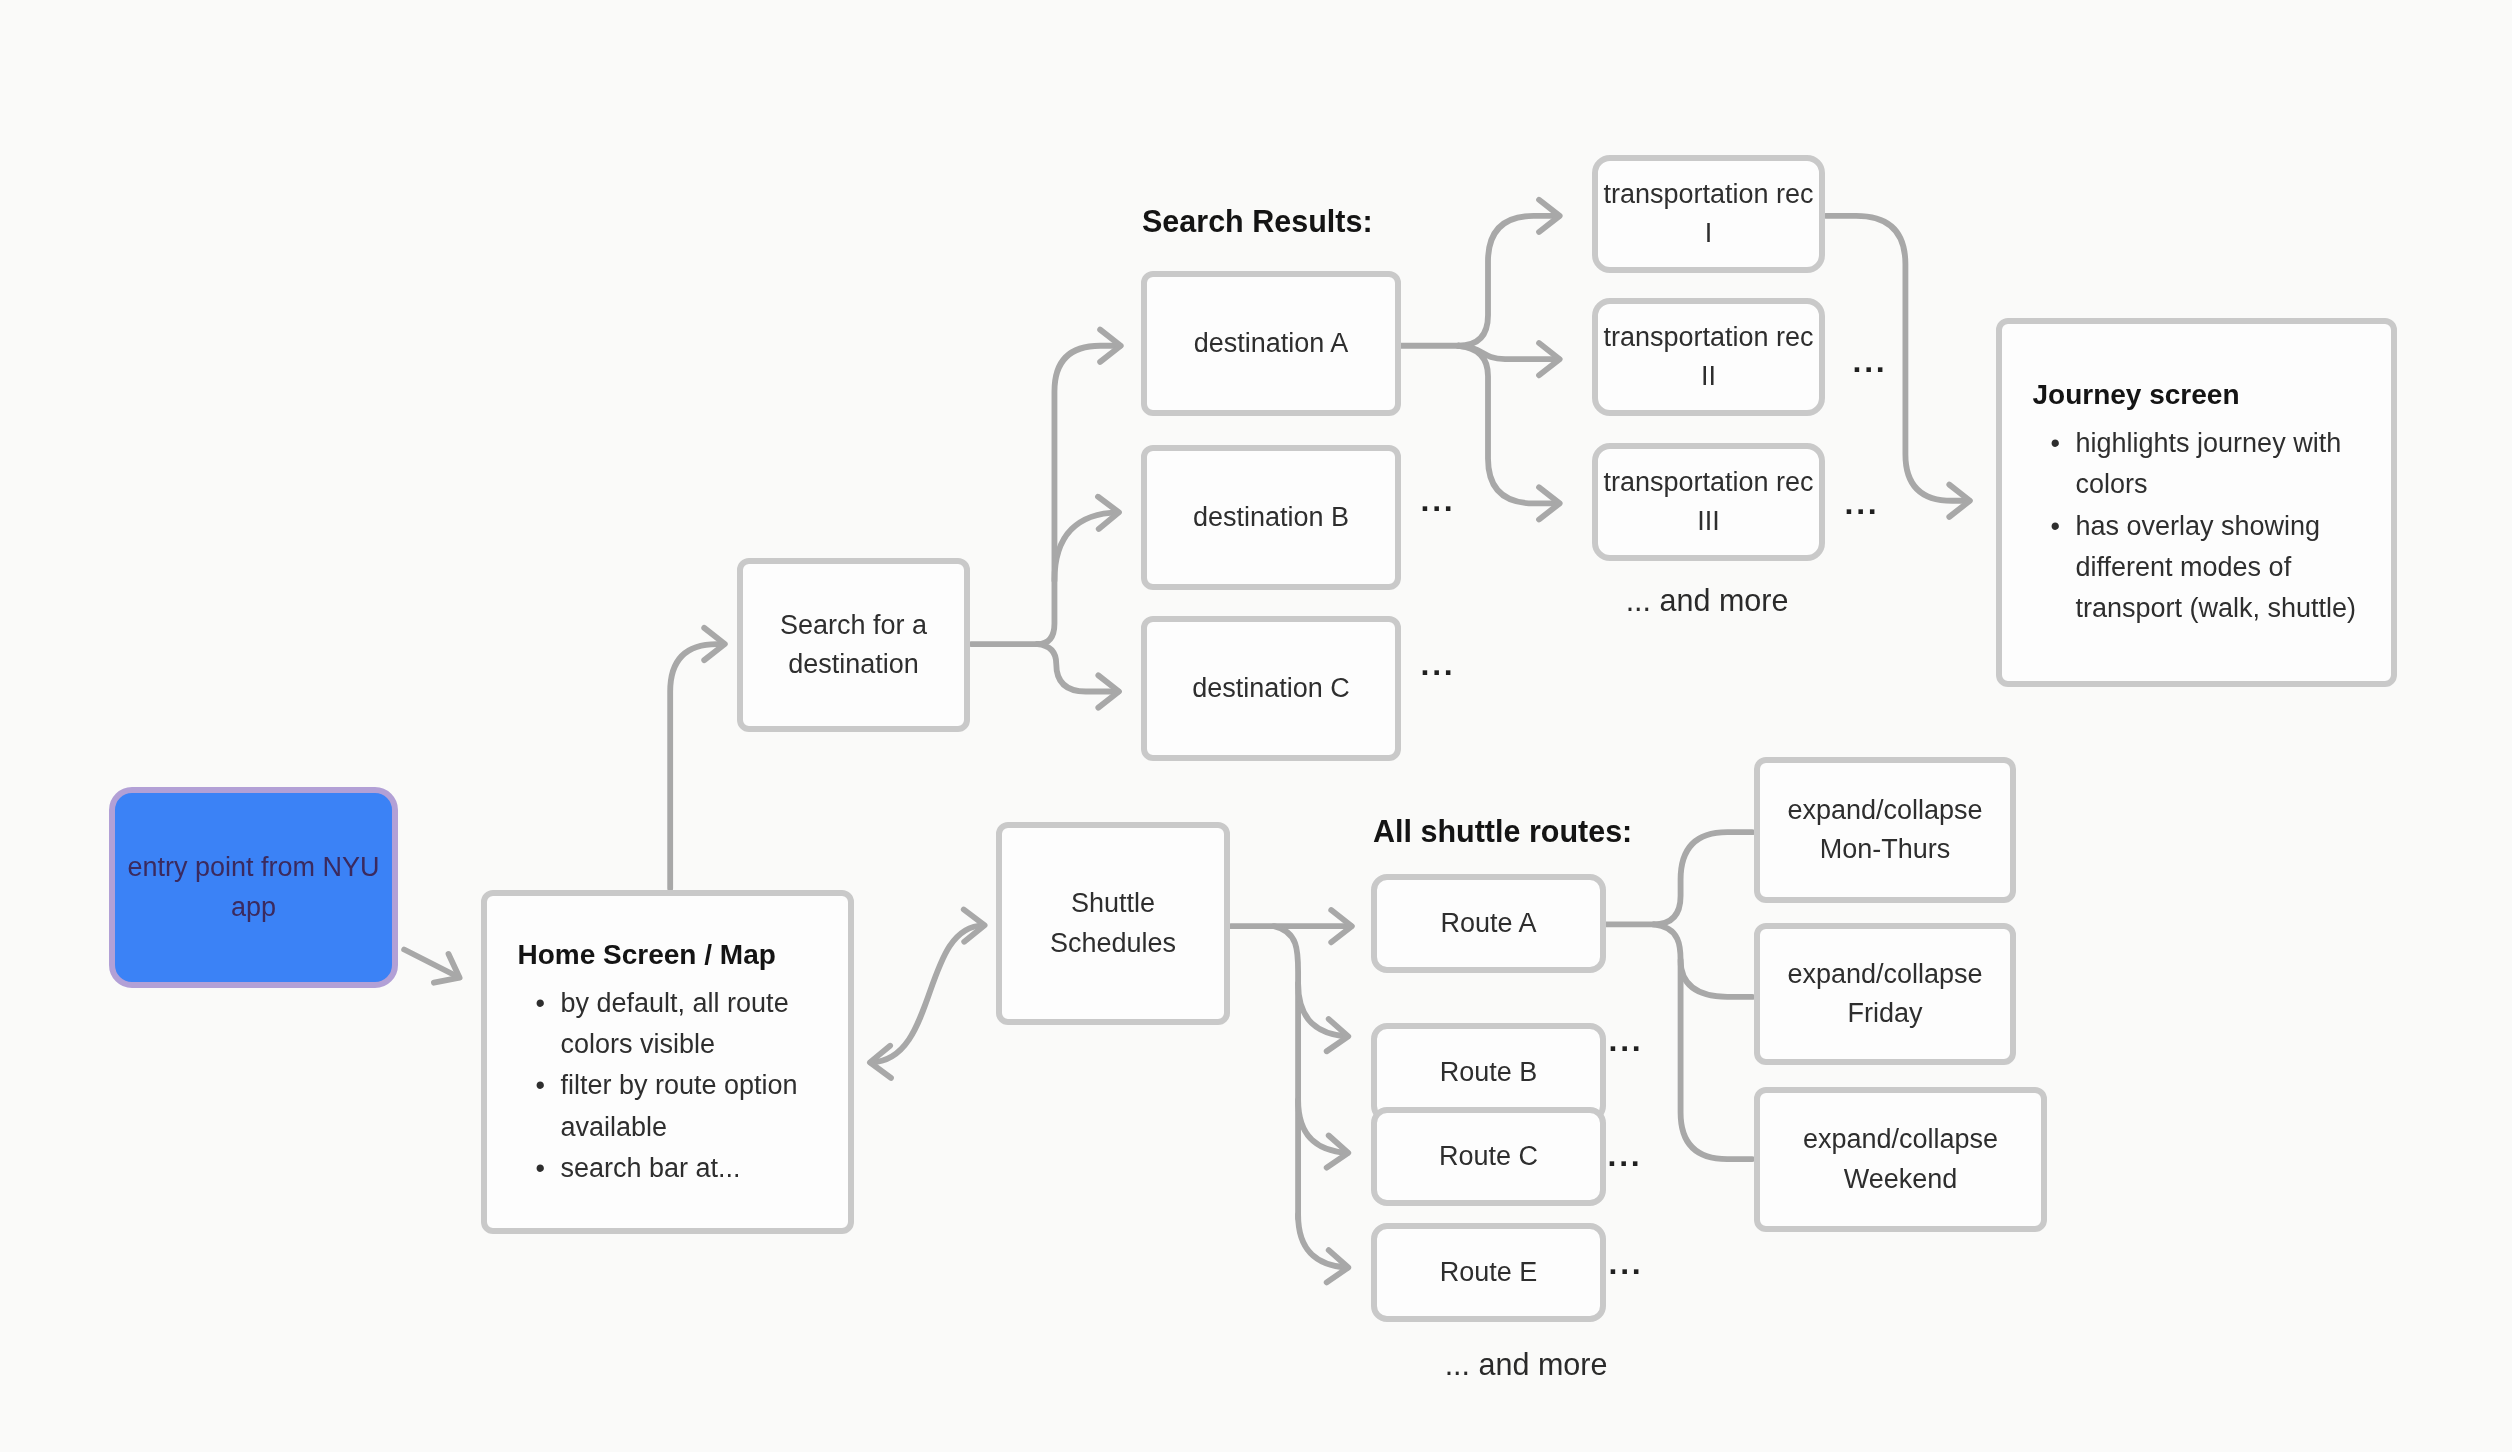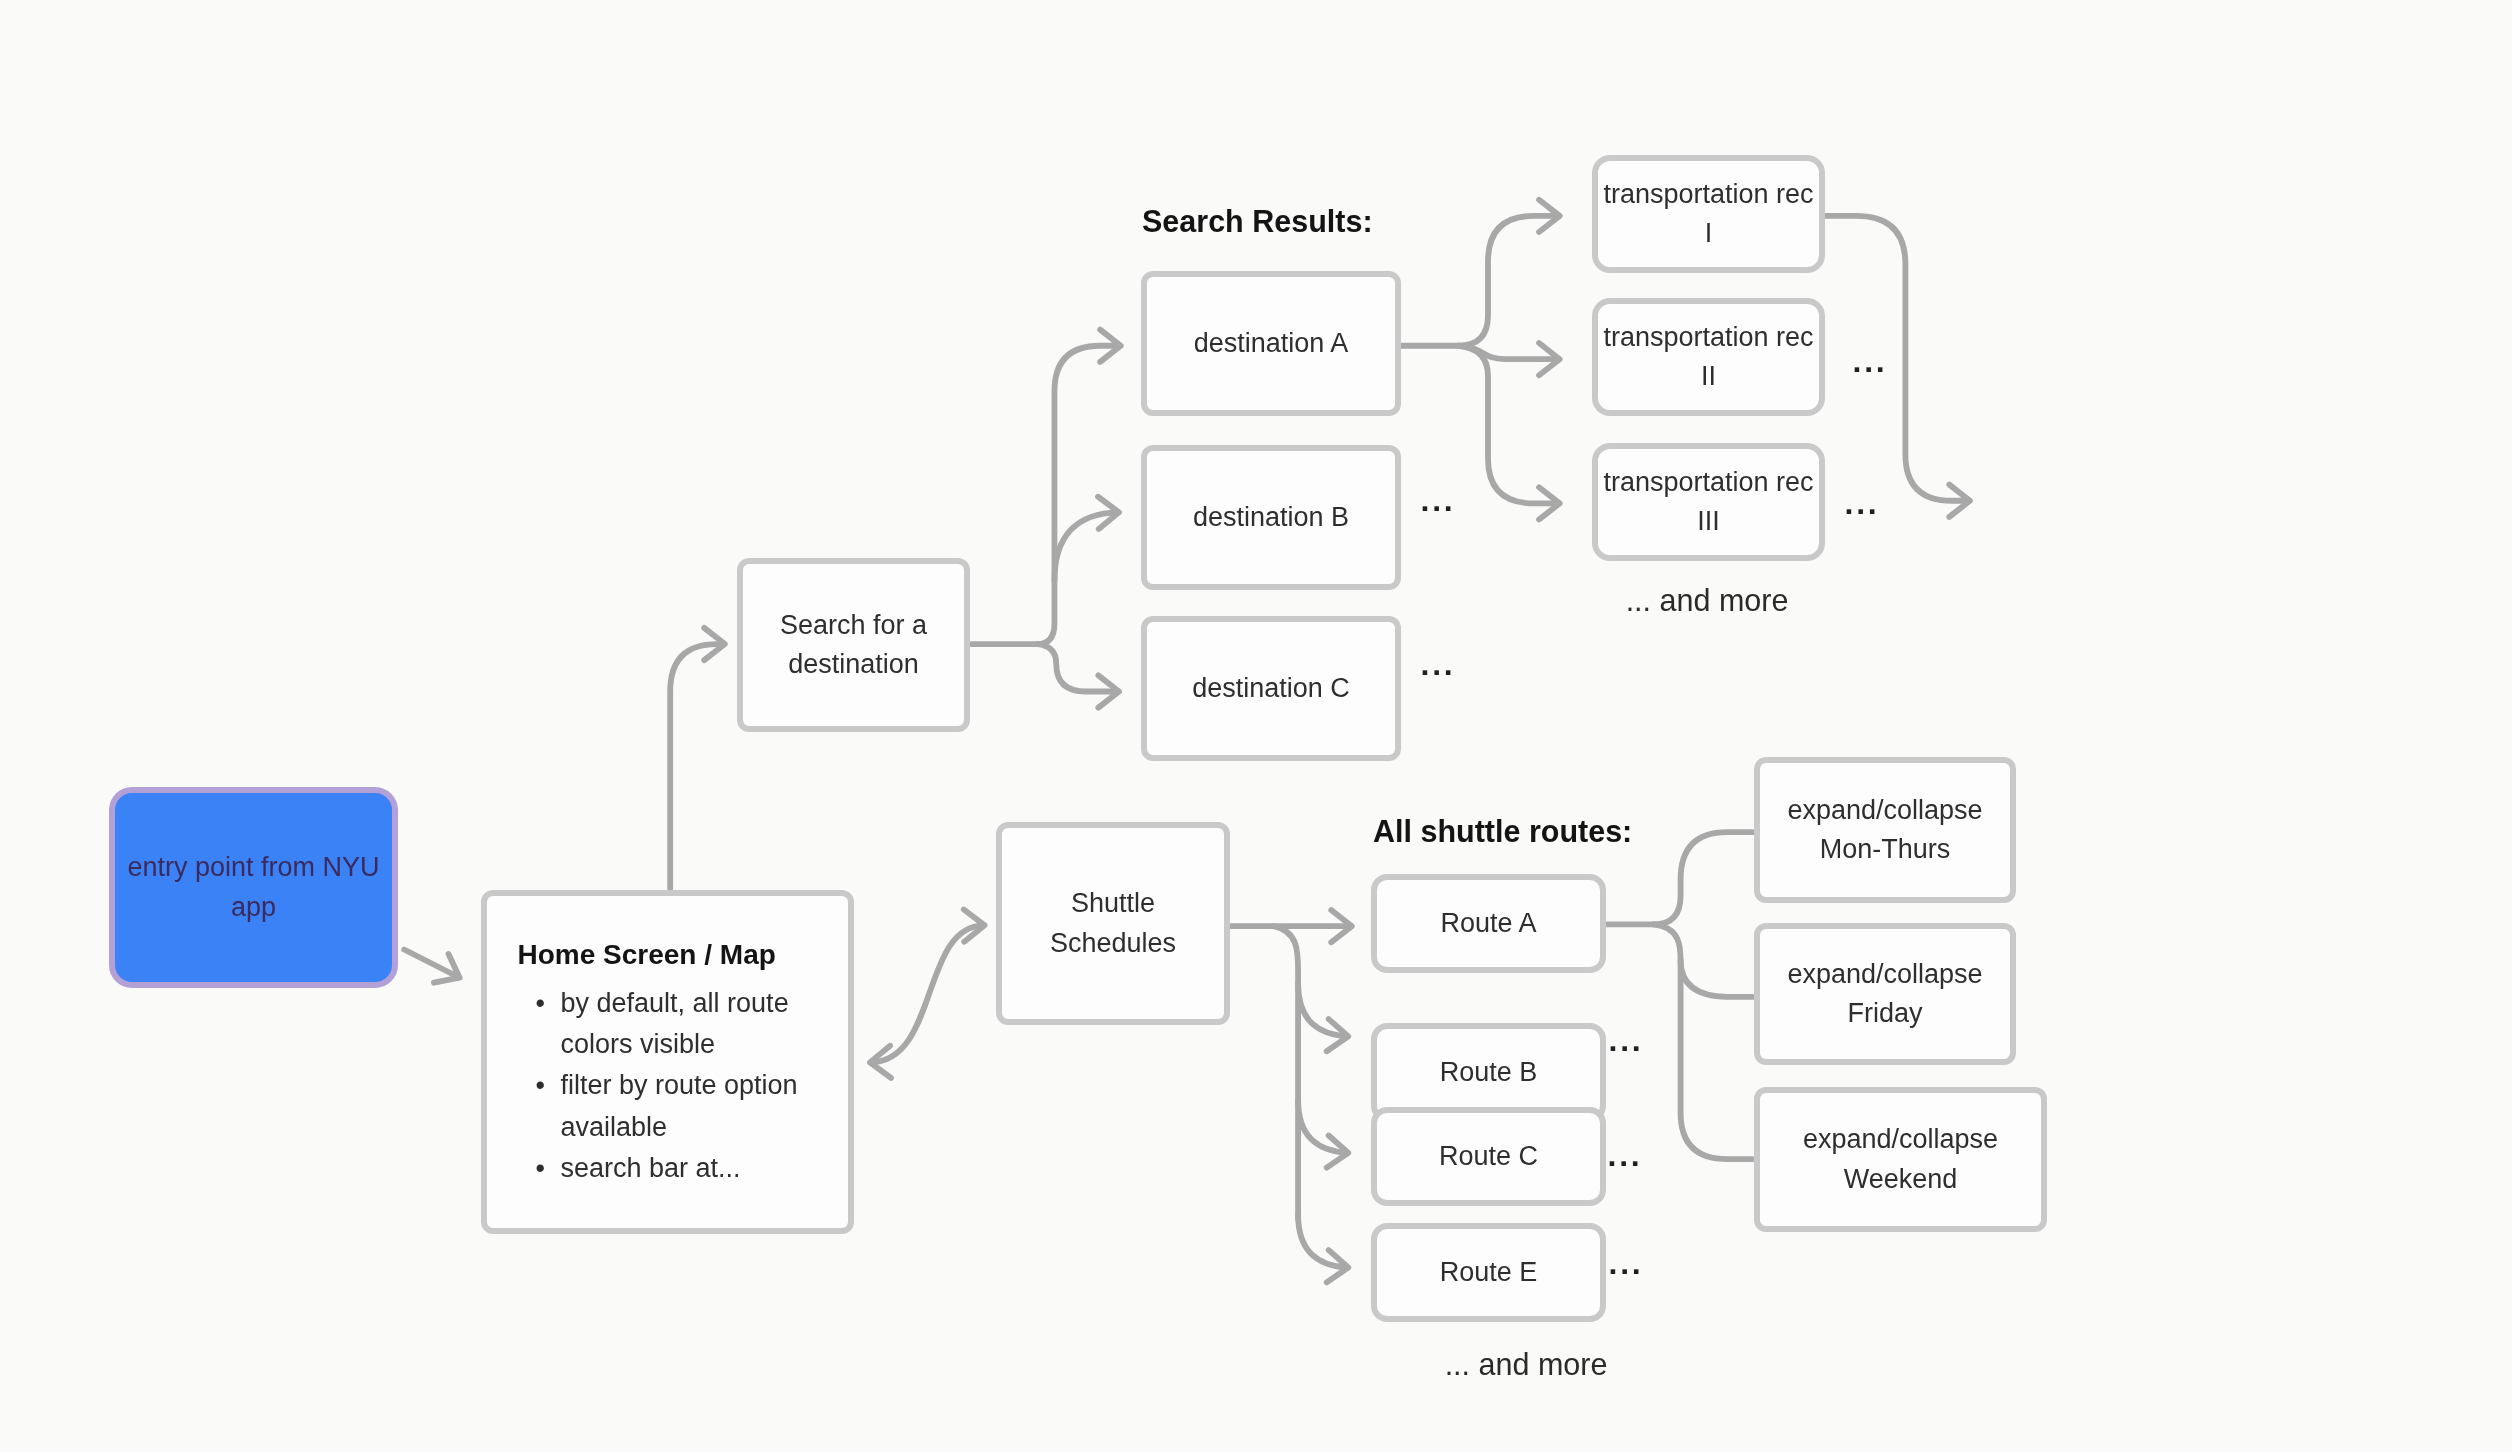--- a/index.html
+++ b/index.html
@@ -143,20 +143,27 @@
   </div>
   <div class="node" id="n-rec3">
     <span>transportation rec III</span>
   </div>
   <div class="node" id="n-rec2">
     <span>transportation rec II</span>
   </div>
 
   <div class="and-more" id="l-andmore-top">... and more</div>
 
+  <div class="node note" id="n-journey">
+    <div class="node-title">Journey screen</div>
+    <ul>
+      <li>highlights journey with colors</li>
+      <li>has overlay showing different modes of transport (walk, shuttle)</li>
+    </ul>
+  </div>
 
   <div class="node" id="n-shuttle">
     <span>Shuttle Schedules</span>
   </div>
 
   <div class="flow-label" id="l-allroutes">All shuttle routes:</div>
 
   <div class="node" id="n-routea">
     <span>Route A</span>
   </div>

